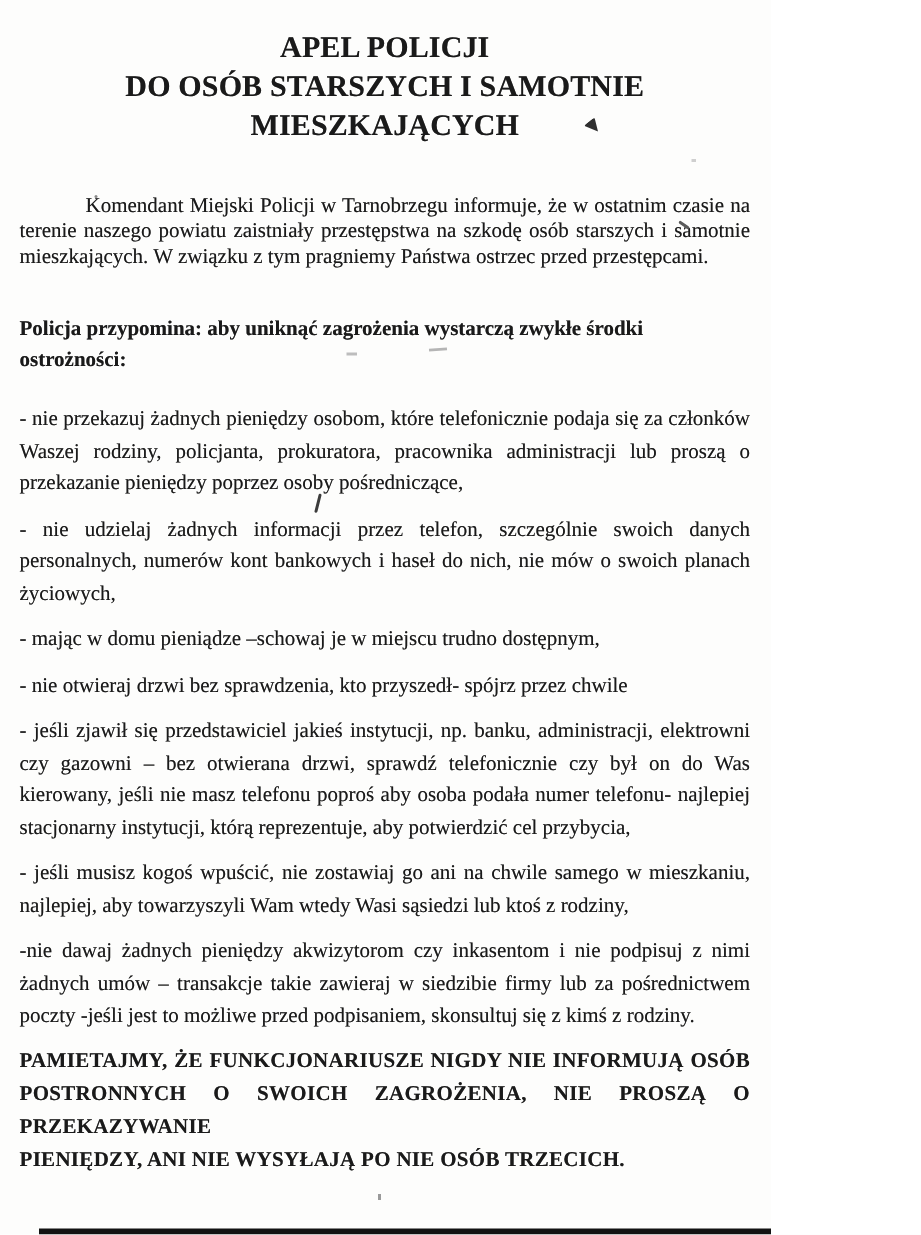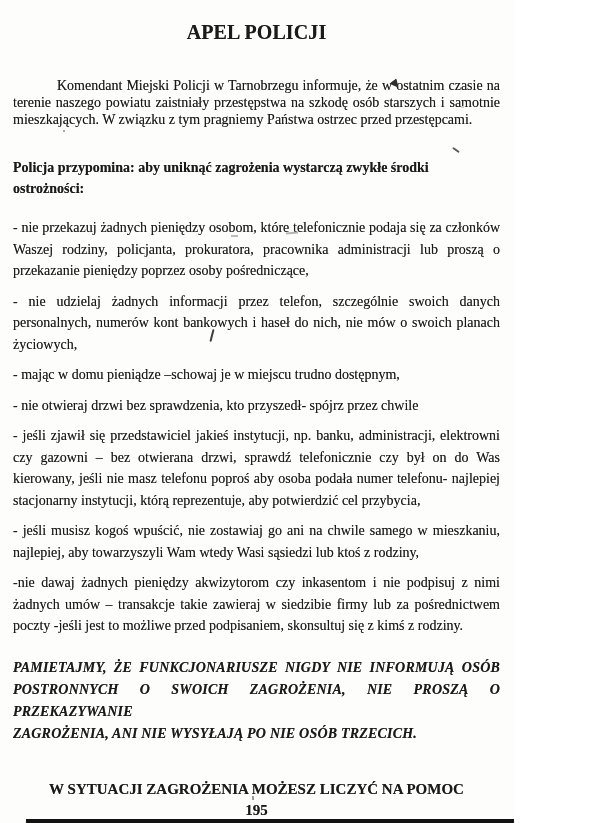--- a/index.html
+++ b/index.html
@@ -41,26 +41,25 @@
   }
   .tips { margin-top: 18px; }
   .tip {
     margin: 9px 0 0;
     font-size: 14px;
     line-height: 21.5px;
     text-align: justify;
   }
   .tip:first-child { margin-top: 3px; }
   .warning {
-    margin-top: 20px;
+    margin-top: 8px;
     font-size: 14px;
     font-weight: bold;
     line-height: 22px;
     letter-spacing: 0.2px;
-    font-style: italic;
   }
   .warning-line { text-align: justify; text-align-last: justify; }
   .warning-line.last { text-align-last: auto; }
   .footer {
     margin-top: 34px;
     text-align: center;
     font-weight: bold;
     font-size: 15px;
     line-height: 21px;
   }
@@ -79,40 +78,41 @@
   .art-bottom-tick { top: 796px; left: 252px; width: 2px; height: 4px; background: #9a9a9a; }
   .art-bottom-edge { bottom: 0; left: 26px; right: 0; height: 4px; background: #121212; }
 </style>
 </head>
 <body>
 
 <div class="page">
 
   <div class="title">
     <div>APEL POLICJI</div>
+    <div>DO OSÓB STARSZYCH I SAMOTNIE MIESZKAJĄCYCH</div>
   </div>
 
   <p class="intro">Komendant Miejski Policji w Tarnobrzegu informuje, że w ostatnim czasie na terenie naszego powiatu zaistniały przestępstwa na szkodę osób starszych i samotnie mieszkających. W związku z tym pragniemy Państwa ostrzec przed przestępcami.</p>
 
   <p class="heading">Policja przypomina: aby uniknąć zagrożenia wystarczą zwykłe środki ostrożności:</p>
 
   <div class="tips">
     <p class="tip">- nie przekazuj żadnych pieniędzy osobom, które telefonicznie podaja się za członków Waszej rodziny, policjanta, prokuratora, pracownika administracji lub proszą o przekazanie pieniędzy poprzez osoby pośredniczące,</p>
     <p class="tip">- nie udzielaj żadnych informacji przez telefon, szczególnie swoich danych personalnych, numerów kont bankowych i haseł do nich, nie mów o swoich planach życiowych,</p>
     <p class="tip">- mając w domu pieniądze –schowaj je w miejscu trudno dostępnym,</p>
     <p class="tip">- nie otwieraj drzwi bez sprawdzenia, kto przyszedł- spójrz przez chwile</p>
     <p class="tip">- jeśli zjawił się przedstawiciel jakieś instytucji, np. banku, administracji, elektrowni czy gazowni – bez otwierana drzwi, sprawdź telefonicznie czy był on do Was kierowany, jeśli nie masz telefonu poproś aby osoba podała numer telefonu- najlepiej stacjonarny instytucji, którą reprezentuje, aby potwierdzić cel przybycia,</p>
     <p class="tip">- jeśli musisz kogoś wpuścić, nie zostawiaj go ani na chwile samego w mieszkaniu, najlepiej, aby towarzyszyli Wam wtedy Wasi sąsiedzi lub ktoś z rodziny,</p>
     <p class="tip">-nie dawaj żadnych pieniędzy akwizytorom czy inkasentom i nie podpisuj z nimi żadnych umów – transakcje takie zawieraj w siedzibie firmy lub za pośrednictwem poczty -jeśli jest to możliwe przed podpisaniem, skonsultuj się z kimś z rodziny.</p>
   </div>
 
   <div class="warning">
     <div class="warning-line">PAMIETAJMY, ŻE FUNKCJONARIUSZE NIGDY NIE INFORMUJĄ OSÓB</div>
     <div class="warning-line">POSTRONNYCH O SWOICH ZAGROŻENIA, NIE PROSZĄ O PRZEKAZYWANIE</div>
-    <div class="warning-line last">ZAGROŻENIA, ANI NIE WYSYŁAJĄ PO NIE OSÓB TRZECICH.</div>
+    <div class="warning-line last">PIENIĘDZY, ANI NIE WYSYŁAJĄ PO NIE OSÓB TRZECICH.</div>
   </div>
 
   <div class="footer">
     <div>W SYTUACJI ZAGROŻENIA MOŻESZ LICZYĆ NA POMOC</div>
     <div class="number">195</div>
   </div>
 
   <span class="artifact art-corner-tick"></span>
   <span class="artifact art-pen-mark"></span>
   <span class="artifact art-faint-dot"></span>

